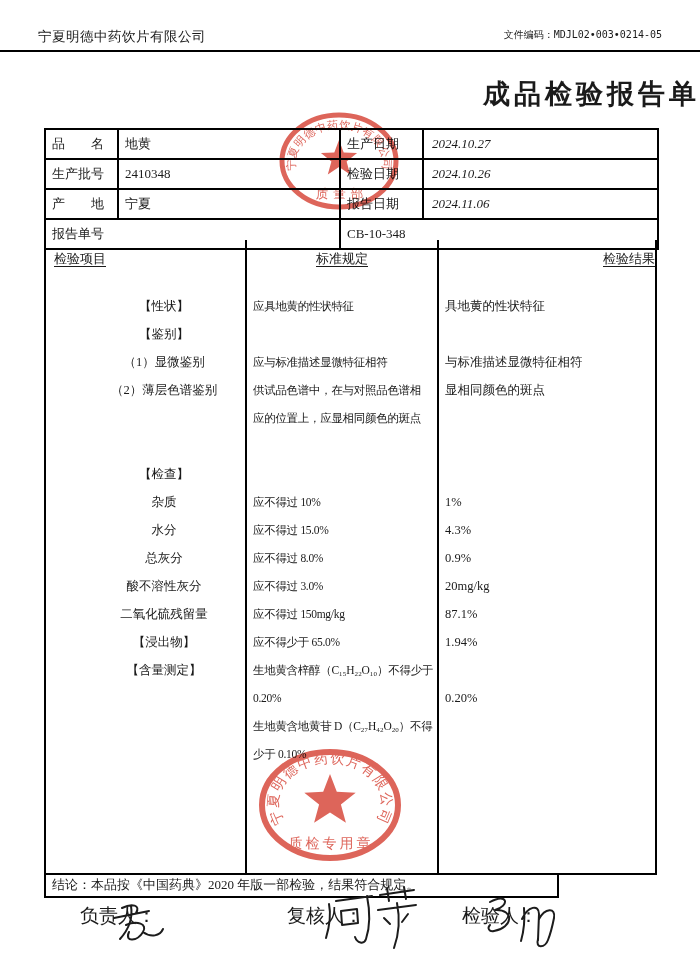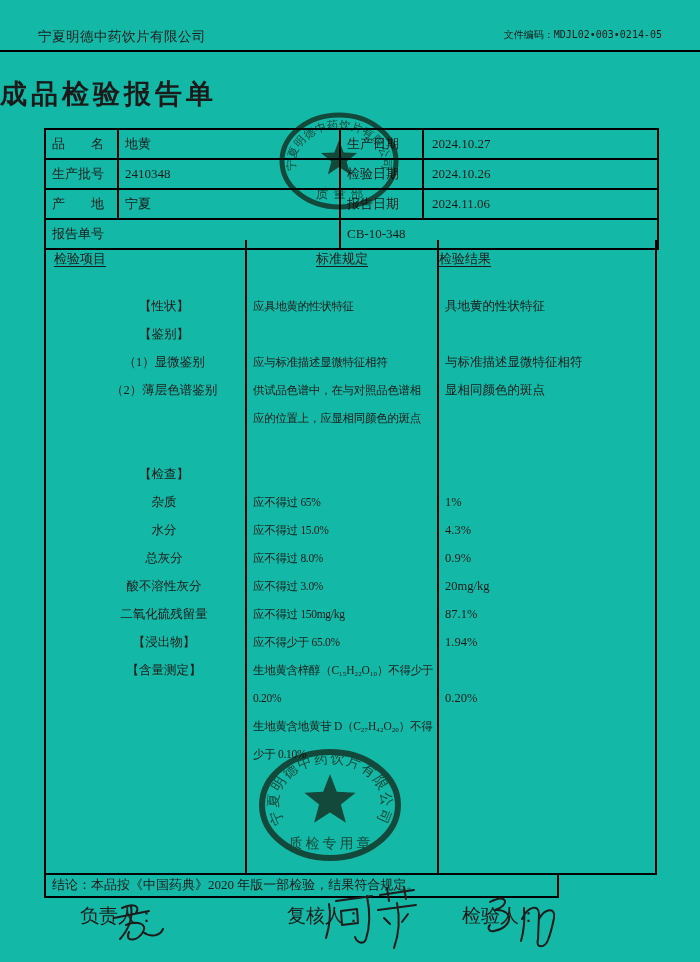--- a/index.html
+++ b/index.html
@@ -1,39 +1,39 @@
 <!DOCTYPE html>
 <html><head>
 <meta charset="utf-8">
 <style>
   html,body{margin:0;padding:0;background:#888;}
   #page{
-    position:relative;width:700px;height:962px;background:#14b8a6;
+    position:relative;width:700px;height:962px;background:#ffffff;
     font-family:"Liberation Serif","DejaVu Serif",serif;color:#1a1a1a;
     overflow:hidden;margin:0 auto;
   }
   
   .hdr-company{position:absolute;left:38px;top:28px;font-size:13.5px;letter-spacing:.5px;}
   .hdr-code{position:absolute;right:38px;top:28px;font-size:10px;font-family:"DejaVu Sans Mono","Liberation Mono",monospace;}
   .hdr-rule{position:absolute;left:0;top:50px;width:700px;height:2px;background:#000;}
-  .doc-title{position:absolute;left:0;top:76px;width:700px;text-align:left;
+  .doc-title{position:absolute;left:0;top:76px;width:700px;text-align:right;
     font-size:27px;font-weight:bold;letter-spacing:4px;}
   
   table.info{position:absolute;left:44px;top:128px;width:613px;border-collapse:collapse;table-layout:fixed;padding-left:36px;}
   table.info td{border:2px solid #000;height:28px;font-size:13px;padding:0 0 0 6px;white-space:nowrap;overflow:hidden;}
-  table.info td.d{padding-left:8px;}
+  table.info td.d{padding-left:8px;font-style:italic;}
   
   .section{position:absolute;left:44px;top:240px;width:613px;height:635px;
     border:2px solid #000;border-top:none;box-sizing:border-box;}
   .vline{position:absolute;top:0;bottom:0;width:2px;background:#000;}
   .v1{left:199px}.v2{left:391px}
   .sec-h{position:absolute;top:6px;height:26px;line-height:26px;font-size:13px;text-decoration:underline;text-underline-offset:3px;}
   .sec-h.h1{left:8px;}
   .sec-h.h2{left:201px;width:190px;text-align:center;}
-  .sec-h.h3{left:393px;width:216px;text-align:left;}
+  .sec-h.h3{left:393px;width:216px;text-align:right;}
   .col-lines{position:absolute;top:52px;}
   .col1{left:24px;width:188px;text-align:center;}
   .col2{left:207px;width:184px;}
   .col3{left:399px;width:204px;}
   .col-lines .line{height:28px;line-height:28px;font-size:12.5px;white-space:nowrap;}
   .col2 .line{font-size:11.5px;letter-spacing:-.3px;}
   
   .stamp{position:absolute;mix-blend-mode:multiply;opacity:.88;}
   .stamp-top{left:277px;top:110px;}
   .stamp-bottom{left:256px;top:748px;}
@@ -115,21 +115,21 @@
         <div class="line"></div>
       </div>
     <div class="col-lines col2">
         <div class="line">应具地黄的性状特征</div>
         <div class="line"></div>
         <div class="line">应与标准描述显微特征相符</div>
         <div class="line">供试品色谱中，在与对照品色谱相</div>
         <div class="line">应的位置上，应显相同颜色的斑点</div>
         <div class="line"></div>
         <div class="line"></div>
-        <div class="line">应不得过 65%</div>
+        <div class="line">应不得过 10%</div>
         <div class="line">应不得过 15.0%</div>
         <div class="line">应不得过 8.0%</div>
         <div class="line">应不得过 3.0%</div>
         <div class="line">应不得过 150mg/kg</div>
         <div class="line">应不得少于 65.0%</div>
         <div class="line">生地黄含梓醇（C₁₅H₂₂O₁₀）不得少于</div>
         <div class="line">0.20%</div>
         <div class="line">生地黄含地黄苷 D（C₂₇H₄₂O₂₀）不得</div>
         <div class="line">少于 0.10%</div>
       </div>

